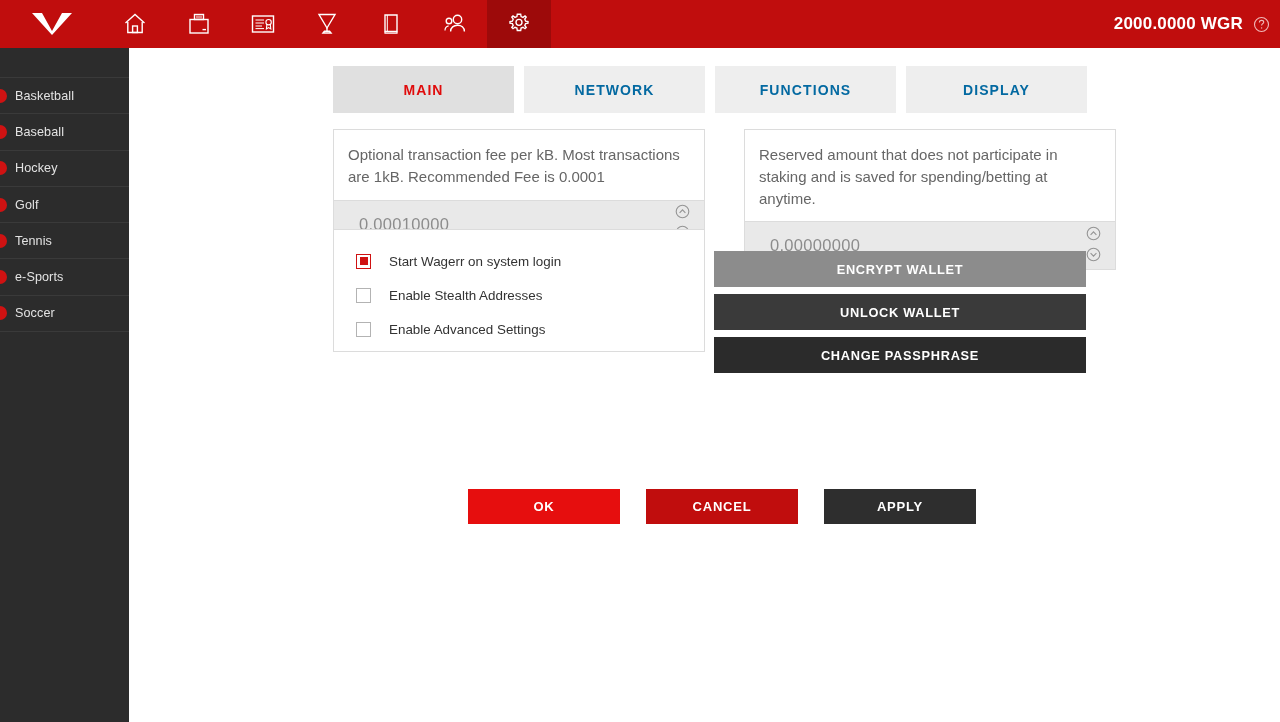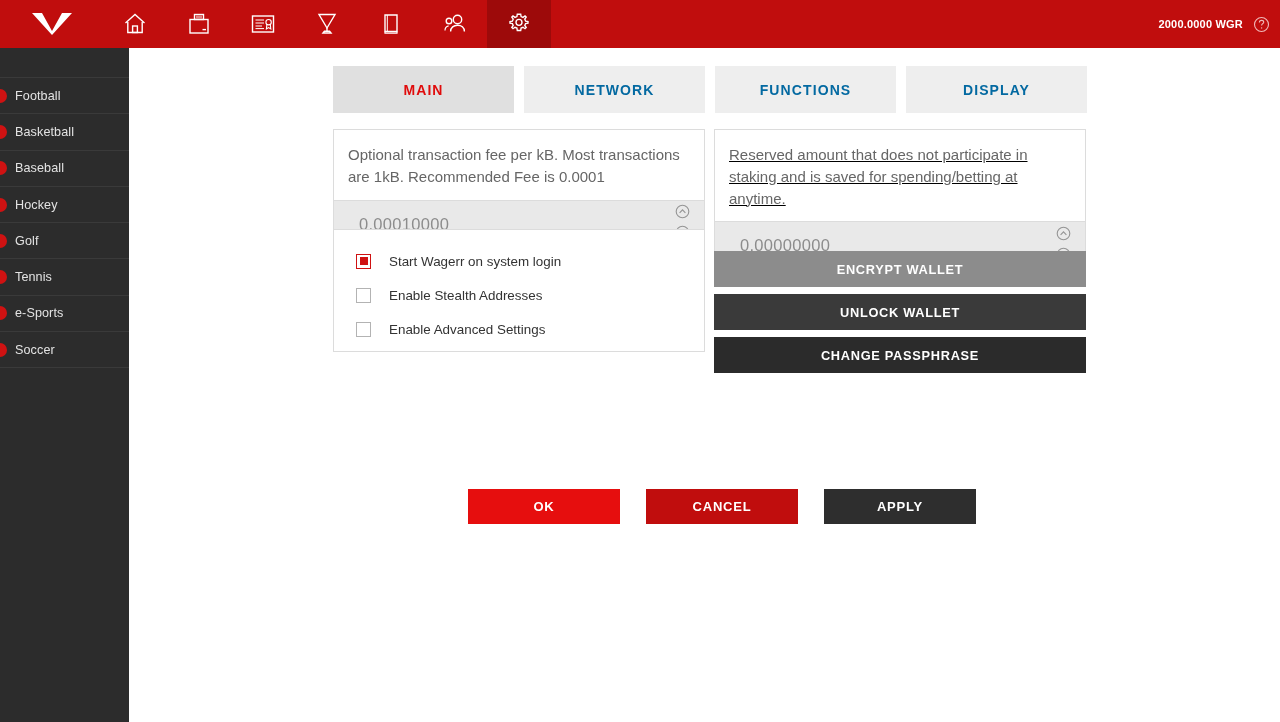--- a/index.html
+++ b/index.html
@@ -30,21 +30,21 @@
     display: flex; align-items: center; justify-content: center;
     cursor: pointer;
   }
   .nav-item.active { background: #9d0a0a; }
   .nav-item svg { display: block; }
   .topbar-right {
     position: absolute; right: 10px; top: 0; height: 48px;
     display: flex; align-items: center; gap: 10px;
   }
   .balance {
-    color: #ffffff; font-size: 11px; font-weight: bold;
+    color: #ffffff; font-size: 17px; font-weight: bold;
     letter-spacing: 0.2px; white-space: nowrap;
   }
   .help-icon { display: flex; align-items: center; cursor: pointer; }
 
   
   .sidebar {
     position: absolute; top: 48px; left: 0;
     width: 129px; height: 674px;
     background: #2c2c2c;
   }
@@ -268,24 +268,20 @@
           <circle cx="8.6" cy="11.9" r="0.7" fill="#f0b8b8" stroke="none"></circle>
         </svg>
       </span>
     </div>
 
   </div>
 
   <div class="sidebar">
     <div class="sidebar-head"></div>
 
-    <div class="side-item">
-      <span class="sicon"></span>
-      <span class="slabel">Football</span>
-    </div>
     <div class="side-item">
       <span class="sicon"></span>
       <span class="slabel">Basketball</span>
     </div>
     <div class="side-item">
       <span class="sicon"></span>
       <span class="slabel">Baseball</span>
     </div>
     <div class="side-item">
       <span class="sicon"></span>
@@ -332,21 +328,21 @@
           <span>
             <svg width="15" height="15" viewBox="0 0 15 15" fill="none" stroke="#949494" stroke-width="1.1">
               <circle cx="7.5" cy="7.5" r="6.3"></circle>
               <path d="M4.6 6.1 L7.5 9.1 L10.4 6.1"></path>
             </svg>
           </span>
         </span>
       </div>
     </div>
 
-    <div class="panel" style="left:585px; top:81px;text-decoration:underline;">
+    <div class="panel" style="left:615px; top:81px;">
       <div class="panel-desc">Reserved amount that does not participate in staking and is saved for spending/betting at anytime.</div>
       <div class="spin-field">
         <span class="spin-value">0.00000000</span>
         <span class="spinners">
           <span>
             <svg width="15" height="15" viewBox="0 0 15 15" fill="none" stroke="#949494" stroke-width="1.1">
               <circle cx="7.5" cy="7.5" r="6.3"></circle>
               <path d="M4.6 8.9 L7.5 5.9 L10.4 8.9"></path>
             </svg>
           </span>

